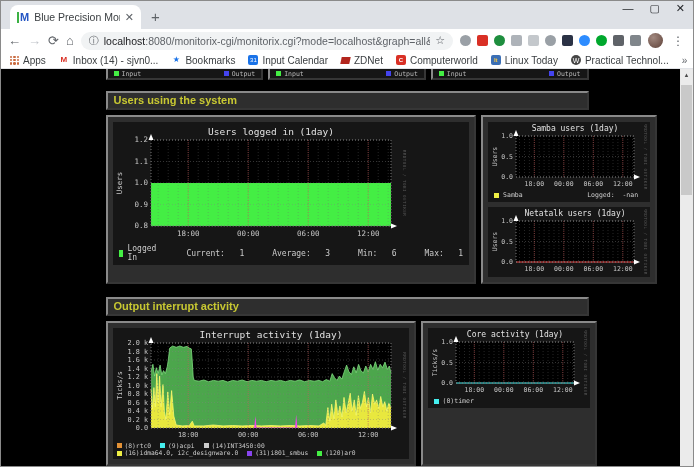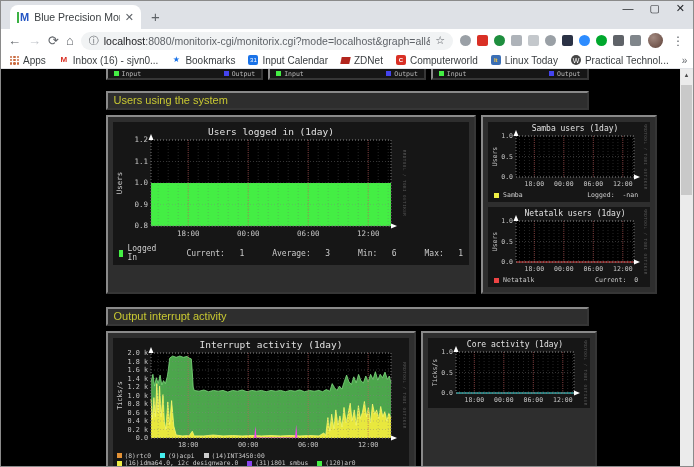--- a/index.html
+++ b/index.html
@@ -38,21 +38,21 @@
   .scrollbar { position:absolute; top:0; right:0; width:13px; height:100%; background:#ebebeb; z-index:5; }
   .sb-arrow { position:absolute; left:0; width:13px; height:12px; display:flex; align-items:center; justify-content:center; font-size:6px; color:#4a4a4a; }
   .sb-thumb { position:absolute; left:1px; top:16px; width:11px; height:110px; background:#c9c9c9; }
   .page-inner { width:483px; margin:0 auto; padding-top:0; }
 
   .partial-row { display:flex; gap:5px; margin-bottom:11px; }
   .partial-box { flex:1; height:11px; background:#161616; border:2px outset #8a8a8a; border-top:none; display:flex; justify-content:space-between; align-items:center; padding:0 6px; font:6.5px "DejaVu Sans Mono", monospace; color:#bbb; }
   .sw5 { width:5px; height:5px; display:inline-block; margin-right:3px; vertical-align:middle; }
   .sw-in { background:#44EE44; } .sw-out { background:#4444EE; }
 
-  .section-header { background:#2e2e2e; border:2px outset #8a8a8a; padding:1px 6px 2px; font-size:11px; font-weight:normal; color:#c8c832; margin-bottom:5px; }
+  .section-header { background:#2e2e2e; border:2px outset #8a8a8a; padding:1px 6px 2px; font-size:11px; font-weight:bold; color:#c8c832; margin-bottom:5px; }
   .section-body { display:flex; gap:5px; align-items:stretch; margin-bottom:13px; }
   .graph-box { background:#2e2e2e; border:2px outset #8a8a8a; padding:5px; }
   .graph-box.left { flex:0 0 306px; }
   .graph-box.right { flex:1; display:flex; flex-direction:column; gap:5px; }
   .graph { background:#161616; padding:2px; font-family:"DejaVu Sans Mono", monospace; }
   .graph svg { display:block; }
 
   .lg-row { display:flex; align-items:center; font:8px "DejaVu Sans Mono", monospace; color:#ccc; padding:2px 4px 1px; gap:28px;justify-content:flex-end; }
   .lg-row.small { font-size:6.5px; justify-content:space-between; padding:1px 10px 1px 4px; gap:4px; }
   .lg-item { display:flex; align-items:center; gap:4px; }
@@ -119,21 +119,21 @@
           <i></i>
           <i></i>
           <i></i>
           <i></i>
           <i></i>
         </span>
         <span>Apps</span>
       </span>
     <span class="bm">
         <span class="bm-ic" style="color:#d93025;font-weight:bold;">M</span>
-        <span>Inbox (16) - sjvn0...</span>
+        <span>Inbox (14) - sjvn0...</span>
       </span>
     <span class="bm">
         <span class="bm-ic" style="color:#1a73e8;">★</span>
         <span>Bookmarks</span>
       </span>
     <span class="bm">
         <span class="bm-ic" style="background:#1a73e8;border-radius:2px;color:#fff;font-size:6px;">31</span>
         <span>Input Calendar</span>
       </span>
     <span class="bm">
@@ -350,27 +350,20 @@
                   <text x="103.3" y="61.5" text-anchor="middle" font-size="6.5" fill="#c8c8c8" font-family="DejaVu Sans Mono, monospace">06:00</text>
                   <line x1="132.8" y1="12" x2="132.8" y2="53" stroke="rgba(215,90,90,0.5)" stroke-dasharray="1,1"></line>
                   <text x="132.8" y="61.5" text-anchor="middle" font-size="6.5" fill="#c8c8c8" font-family="DejaVu Sans Mono, monospace">12:00</text>
                   <rect x="26" y="12" width="118" height="41" fill="none" stroke="#777" stroke-dasharray="1,2"></rect>
                   <polygon points="26,6 23.5,12 28.5,12" fill="#fff"></polygon>
                   <polygon points="150,53 144,50.5 144,55.5" fill="#fff"></polygon>
                   <text x="85" y="7" text-anchor="middle" font-size="8" fill="#e2e2e2" font-family="DejaVu Sans Mono, monospace">Netatalk users  (1day)</text>
                   <text x="7" y="32.5" text-anchor="middle" font-size="6.5" fill="#c8c8c8" font-family="DejaVu Sans Mono, monospace" transform="rotate(-90 7 32.5)">Users</text>
                   <text x="154" y="32.5" text-anchor="middle" font-size="4.2" fill="#565656" letter-spacing="0.5" font-family="DejaVu Sans Mono, monospace" transform="rotate(90 154 32.5)">RRDTOOL / TOBI OETIKER</text>
                 </svg>
-                <div class="lg-row small">
-                  <span class="lg-item">
-                    <i class="lg-sw" style="background: rgb(238, 68, 68);"></i>
-                    <span>Netatalk</span>
-                  </span>
-                  <span class="lg-stat">Current:  0</span>
-                </div>
               </div>
           </div>
         </div>
       </div>
 
       <div>
         <div class="section-header">Output interrupt activity</div>
         <div class="section-body">
           <div class="graph-box left">
             <div class="graph">
@@ -515,19 +508,25 @@
                   <text x="103.3" y="61.5" text-anchor="middle" font-size="6.5" fill="#c8c8c8" font-family="DejaVu Sans Mono, monospace">06:00</text>
                   <line x1="132.8" y1="12" x2="132.8" y2="53" stroke="rgba(215,90,90,0.5)" stroke-dasharray="1,1"></line>
                   <text x="132.8" y="61.5" text-anchor="middle" font-size="6.5" fill="#c8c8c8" font-family="DejaVu Sans Mono, monospace">12:00</text>
                   <rect x="26" y="12" width="118" height="41" fill="none" stroke="#777" stroke-dasharray="1,2"></rect>
                   <polygon points="26,6 23.5,12 28.5,12" fill="#fff"></polygon>
                   <polygon points="150,53 144,50.5 144,55.5" fill="#fff"></polygon>
                   <text x="85" y="7" text-anchor="middle" font-size="8" fill="#e2e2e2" font-family="DejaVu Sans Mono, monospace">Core activity  (1day)</text>
                   <text x="7" y="32.5" text-anchor="middle" font-size="6.5" fill="#c8c8c8" font-family="DejaVu Sans Mono, monospace" transform="rotate(-90 7 32.5)">Ticks/s</text>
                   <text x="154" y="32.5" text-anchor="middle" font-size="4.2" fill="#565656" letter-spacing="0.5" font-family="DejaVu Sans Mono, monospace" transform="rotate(90 154 32.5)">RRDTOOL / TOBI OETIKER</text>
                 </svg>
+                <div class="lg-row small">
+                  <span class="lg-item">
+                    <i class="lg-sw" style="background: rgb(68, 238, 238);"></i>
+                    <span>(0)timer</span>
+                  </span>
+                </div>
               </div>
           </div>
         </div>
       </div>
     </div>
   </div>
 </div>
 
 </body></html>

